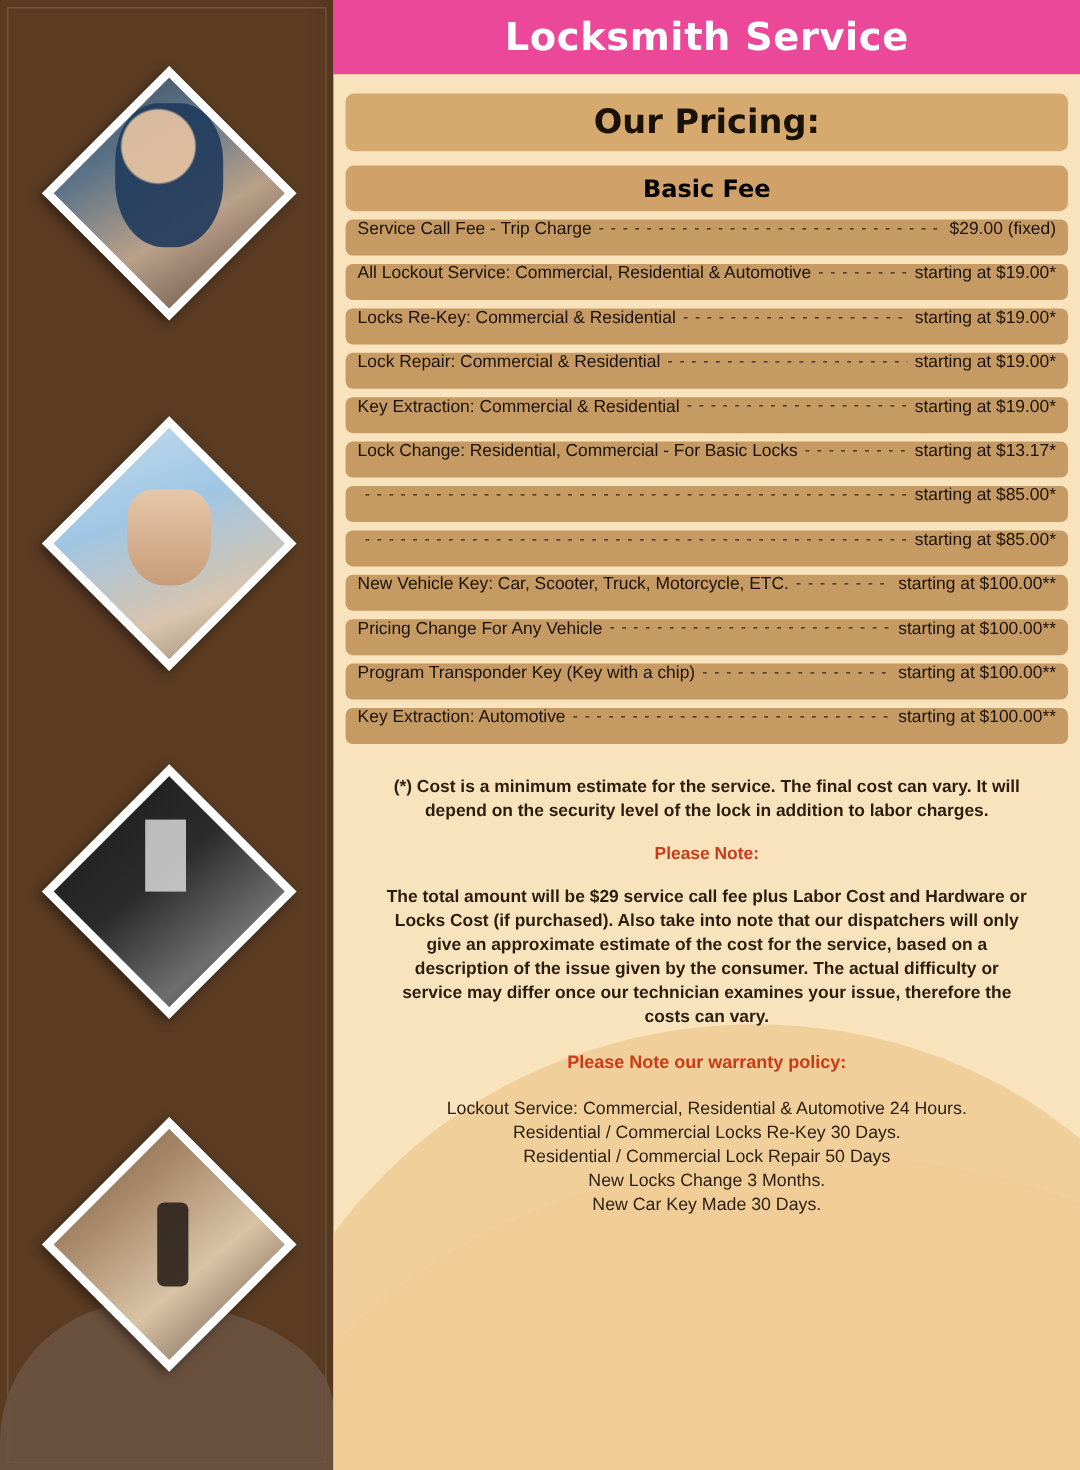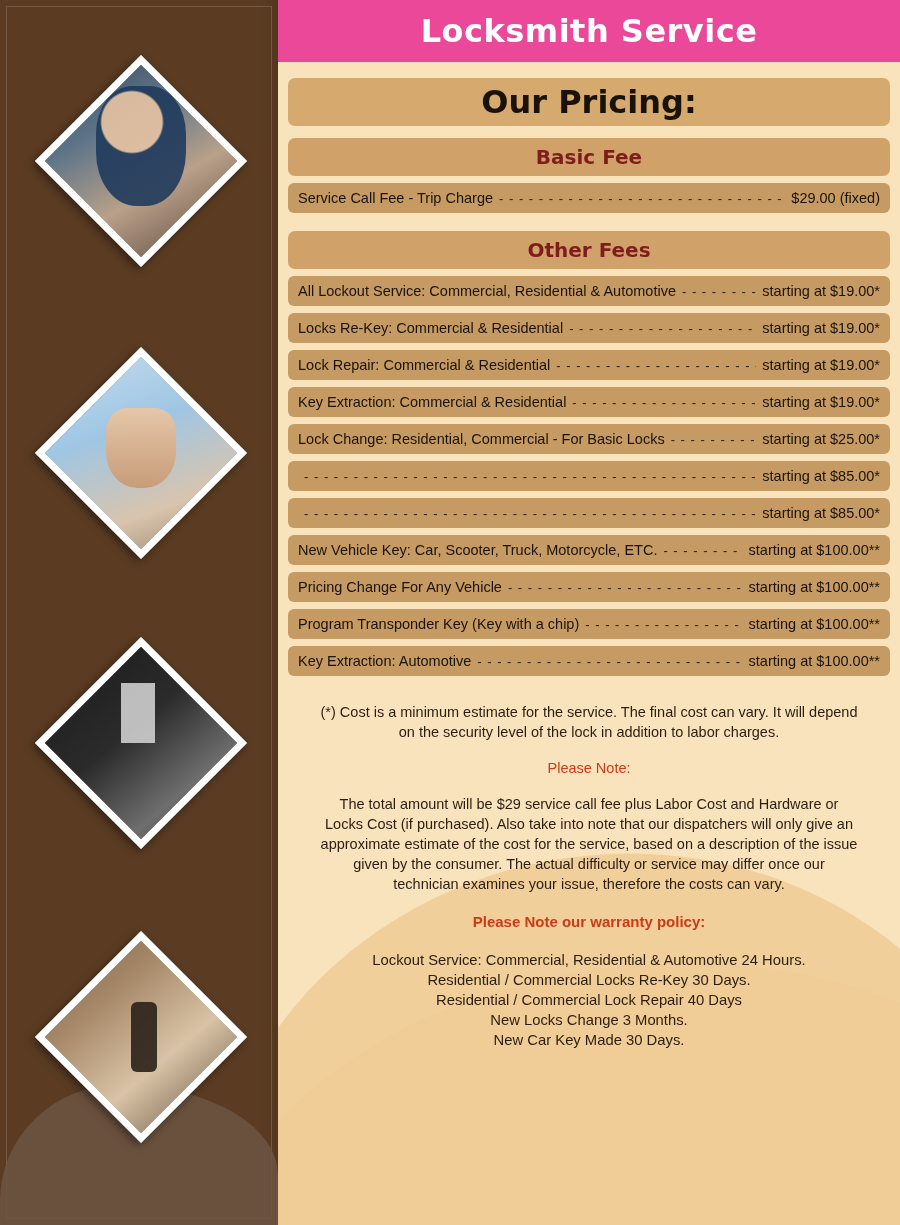--- a/index.html
+++ b/index.html
@@ -103,49 +103,49 @@
     margin: 0 auto;
     width: 602px;
     border-radius: 7px;
     box-sizing: border-box;
     text-align: center;
   }
   .bar-pricing {
     background: #d6a96e;
     height: 48px;
     line-height: 48px;
-    font-size: 32px;
+    font-size: 28px;
     font-weight: bold;
     color: #1a1208;
     font-family: "DejaVu Sans", sans-serif;
     margin-top: 16px;
   }
   .bar-section {
     background: #d0a169;
     height: 38px;
     line-height: 38px;
     font-size: 20px;
     font-weight: bold;
-    color: #7f1d1d;
+    color: #000000;
     font-family: "DejaVu Sans", sans-serif;
     margin-top: 12px;
   }
 
   
   .rows {
     width: 602px;
     margin: 6px auto 0 auto;
   }
   .price-row {
     background: #c69a63;
     border-radius: 6px;
     height: 30px;
     margin-top: 7px;
     display: flex;
-    align-items: center;
+    align-items: flex-start;
     padding: 0 10px;
     box-sizing: border-box;
     color: #1b1309;
     font-size: 14.5px;
     white-space: nowrap;
     overflow: hidden;
   }
   .price-row .label { flex: 0 0 auto; }
   .price-row .dots {
     flex: 1 1 auto;
@@ -160,20 +160,21 @@
   .price-row .value { flex: 0 0 auto; }
 
   
   .notes {
     width: 540px;
     margin: 26px auto 0 auto;
     text-align: center;
     color: #2c1d0f;
     font-size: 14.5px;
     line-height: 20px;
+    font-weight: bold;
   }
   .notes p { margin: 0 0 16px 0; }
   .note-title {
     color: #cc3b17;
     font-size: 14.5px;
     margin-bottom: 16px;
   }
   .warranty {
     width: 560px;
     margin: 18px auto 0 auto;
@@ -285,21 +286,20 @@
 
       <div class="bar bar-section">Basic Fee</div>
       <div class="rows" id="basic-rows">
           <div class="price-row">
             <span class="label">Service Call Fee - Trip Charge</span>
             <span class="dots">- - - - - - - - - - - - - - - - - - - - - - - - - - - - - - - - - - - - - - - - - - - - - - - - - - - -</span>
             <span class="value">$29.00 (fixed)</span>
           </div>
         </div>
 
-      <div class="bar bar-section" style="margin-top:18px">Other Fees</div>
       <div class="rows" id="other-rows">
           <div class="price-row">
             <span class="label">All Lockout Service: Commercial, Residential &amp; Automotive</span>
             <span class="dots">- - - - - - - - - - - - - - - - - - - - - - - - - - - - - - - - - - - - - - - - - - - - - - - - - - - -</span>
             <span class="value">starting at $19.00*</span>
           </div>
           <div class="price-row">
             <span class="label">Locks Re-Key: Commercial &amp; Residential</span>
             <span class="dots">- - - - - - - - - - - - - - - - - - - - - - - - - - - - - - - - - - - - - - - - - - - - - - - - - - - -</span>
             <span class="value">starting at $19.00*</span>
@@ -310,21 +310,21 @@
             <span class="value">starting at $19.00*</span>
           </div>
           <div class="price-row">
             <span class="label">Key Extraction: Commercial &amp; Residential</span>
             <span class="dots">- - - - - - - - - - - - - - - - - - - - - - - - - - - - - - - - - - - - - - - - - - - - - - - - - - - -</span>
             <span class="value">starting at $19.00*</span>
           </div>
           <div class="price-row">
             <span class="label">Lock Change: Residential, Commercial - For Basic Locks</span>
             <span class="dots">- - - - - - - - - - - - - - - - - - - - - - - - - - - - - - - - - - - - - - - - - - - - - - - - - - - -</span>
-            <span class="value">starting at $25.00*</span>
+            <span class="value">starting at $13.17*</span>
           </div>
           <div class="price-row">
             <span class="dots">- - - - - - - - - - - - - - - - - - - - - - - - - - - - - - - - - - - - - - - - - - - - - - - - - - - -</span>
             <span class="value">starting at $85.00*</span>
           </div>
           <div class="price-row">
             <span class="dots">- - - - - - - - - - - - - - - - - - - - - - - - - - - - - - - - - - - - - - - - - - - - - - - - - - - -</span>
             <span class="value">starting at $85.00*</span>
           </div>
           <div class="price-row">
@@ -353,20 +353,20 @@
         <p>(*) Cost is a minimum estimate for the service. The final cost can vary. It will depend on the security level of the lock in addition to labor charges.</p>
         <div class="note-title">Please Note:</div>
         <p>The total amount will be $29 service call fee plus Labor Cost and Hardware or Locks Cost (if purchased). Also take into note that our dispatchers will only give an approximate estimate of the cost for the service, based on a description of the issue given by the consumer. The actual difficulty or service may differ once our technician examines your issue, therefore the costs can vary.</p>
       </div>
 
       <div class="warranty">
         <div class="warranty-title">Please Note our warranty policy:</div>
         <div id="warranty-lines">
             <div>Lockout Service: Commercial, Residential &amp; Automotive 24 Hours.</div>
             <div>Residential / Commercial Locks Re-Key 30 Days.</div>
-            <div>Residential / Commercial Lock Repair 40 Days</div>
+            <div>Residential / Commercial Lock Repair 50 Days</div>
             <div>New Locks Change 3 Months.</div>
             <div>New Car Key Made 30 Days.</div>
           </div>
       </div>
     </div>
   </div>
 </div>
 
 </body></html>

